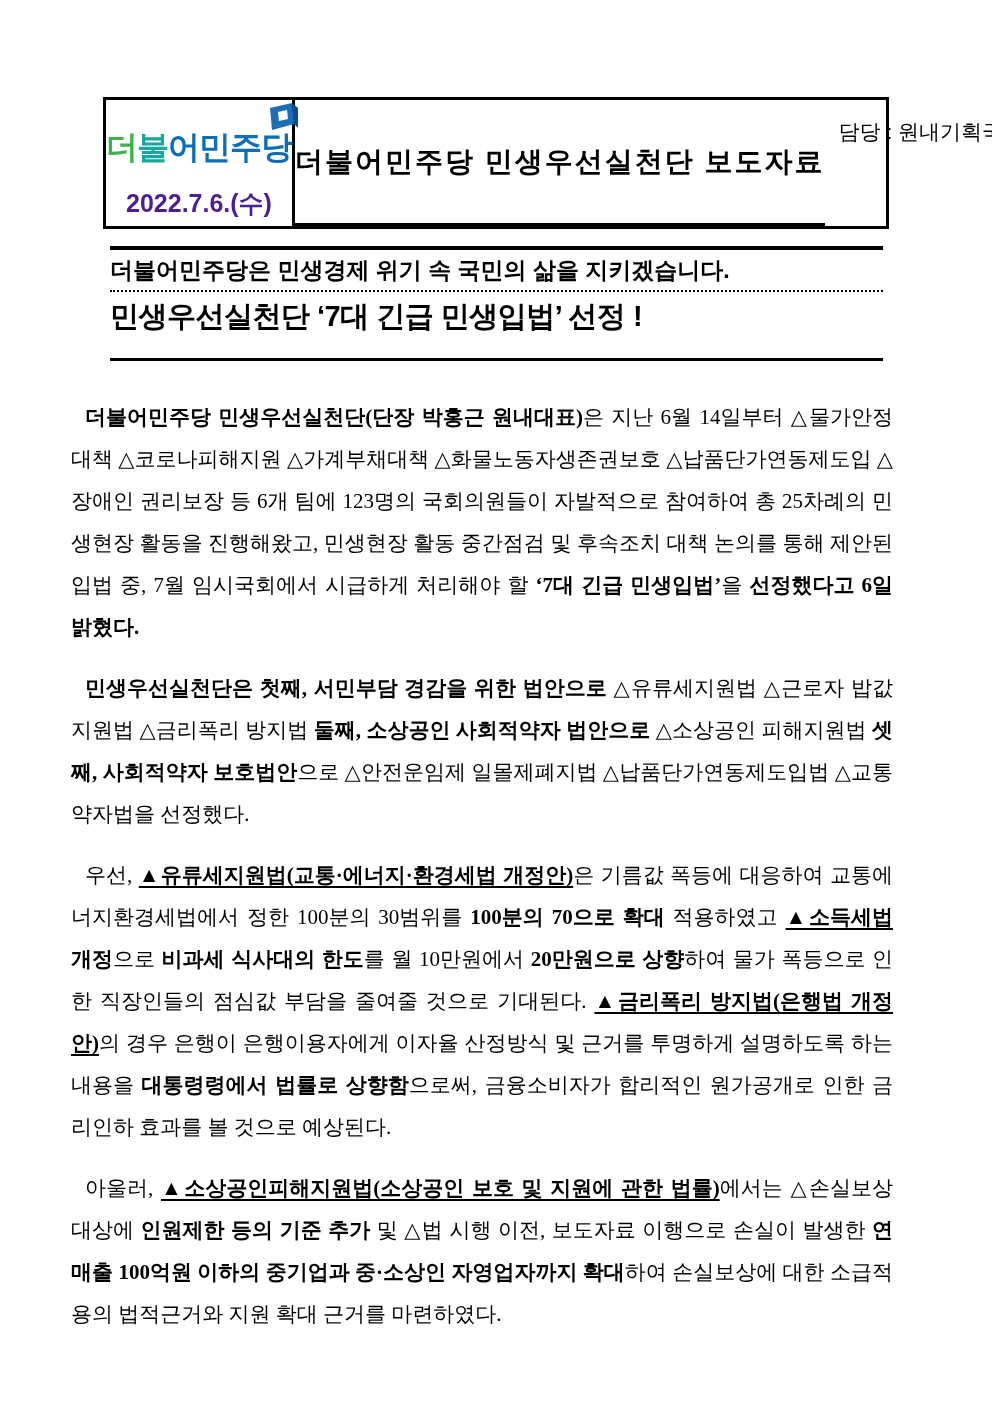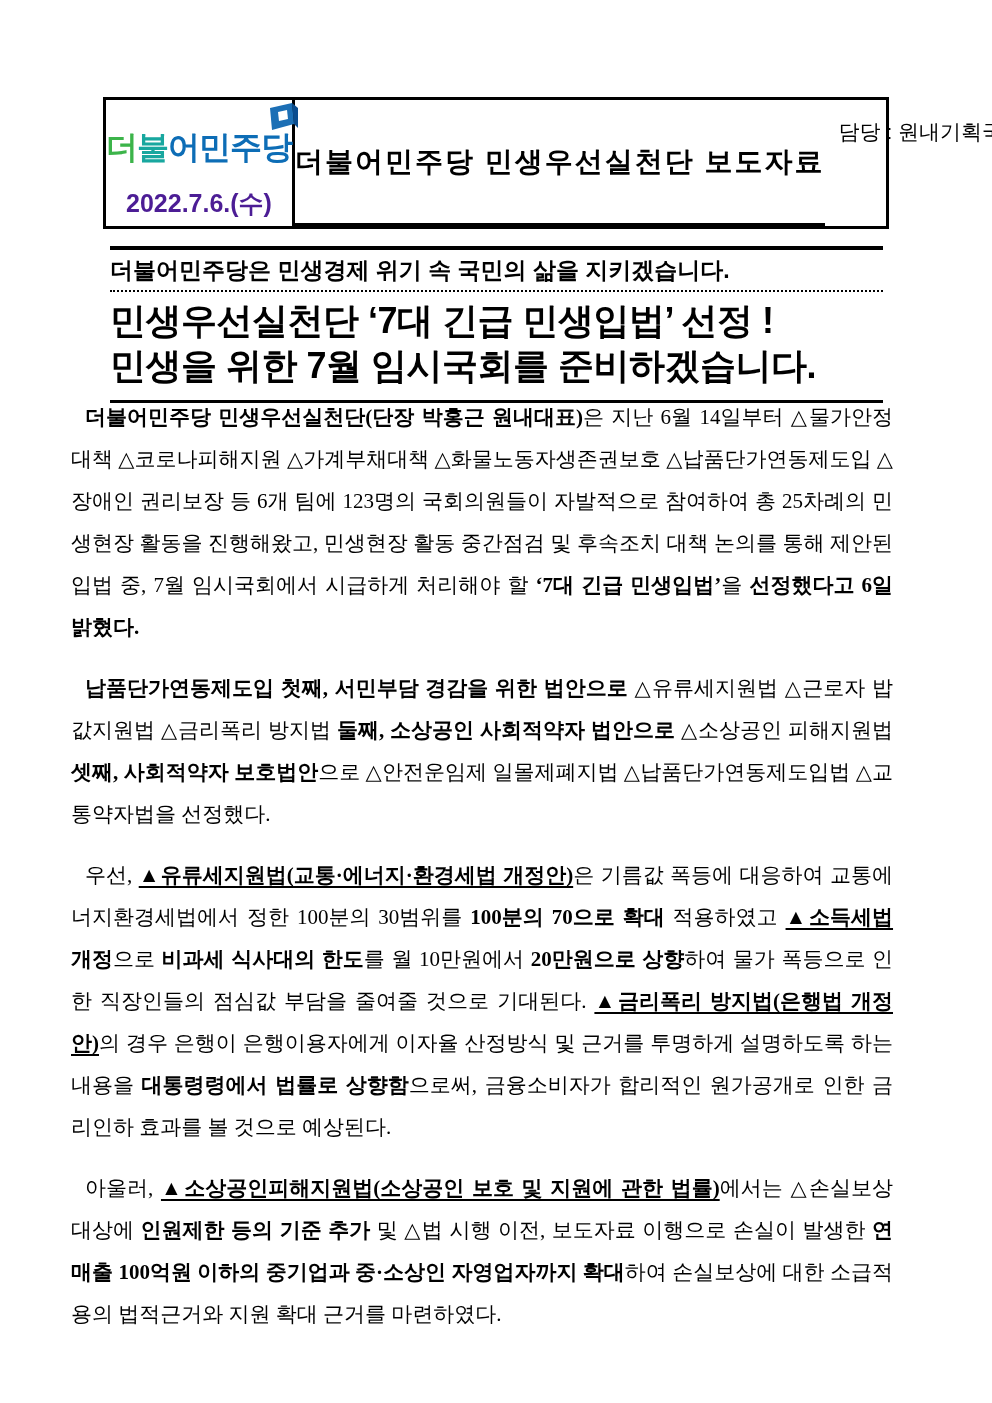--- a/index.html
+++ b/index.html
@@ -68,22 +68,22 @@
     text-align: left;
     font-family: "Liberation Sans", "DejaVu Sans", sans-serif;
   }
   .slogan {
     font-size: 23px; font-weight: 700;
     padding: 5px 0 4px;
     border-bottom: 2px dotted #000;
     white-space: nowrap;
   }
   .headline {
-    font-size: 36px; font-weight: 900; letter-spacing: -0.5px;
-    line-height: 1.24; padding: 7px 0 12px;
+    font-size: 29px; font-weight: 900; letter-spacing: -0.5px;
+    line-height: 1.24; padding: 7px 0 23px;
   }
   .headline div { white-space: nowrap; }
 
   
   .body-text {
     position: absolute; left: 71px; top: 396px; width: 822px;
     font-size: 21px; line-height: 42px;
     text-align: justify;
   }
   .body-text p { margin: 0 0 19px; text-indent: 14px; }
@@ -114,24 +114,23 @@
         <span>담당 : 원내기획국</span>
         <span>연락처 : (02)6788-2223</span>
       </div>
     </div>
   </div>
 
   <div class="title-block">
     <div class="slogan">더불어민주당은 민생경제 위기 속 국민의 삶을 지키겠습니다.</div>
     <div class="headline">
       <div>민생우선실천단 ‘7대 긴급 민생입법’ 선정 !</div>
-      <div>민생을 위한 7월 임시국회를 준비하겠습니다.</div>
     </div>
   </div>
 
   <div class="body-text">
       <p><span class="b ">더불어민주당 민생우선실천단(단장 박홍근 원내대표)</span><span class="">은 지난 6월 14일부터 △물가안정 대책 △코로나피해지원 △가계부채대책 △화물노동자생존권보호 △납품단가연동제도입 △장애인 권리보장 등 6개 팀에 123명의 국회의원들이 자발적으로 참여하여 총 25차례의 민생현장 활동을 진행해왔고, 민생현장 활동 중간점검 및 후속조치 대책 논의를 통해 제안된 입법 중, 7월 임시국회에서 시급하게 처리해야 할 </span><span class="b ">‘7대 긴급 민생입법’</span><span class="">을 </span><span class="b ">선정했다고 6일 밝혔다.</span></p>
-      <p><span class="b ">납품단가연동제도입 첫째, 서민부담 경감을 위한 법안으로</span><span class=""> △유류세지원법 △근로자 밥값지원법 △금리폭리 방지법 </span><span class="b ">둘째, 소상공인 사회적약자 법안으로</span><span class=""> △소상공인 피해지원법 </span><span class="b ">셋째, 사회적약자 보호법안</span><span class="">으로 △안전운임제 일몰제폐지법 △납품단가연동제도입법 △교통약자법을 선정했다.</span></p>
+      <p><span class="b ">민생우선실천단은 첫째, 서민부담 경감을 위한 법안으로</span><span class=""> △유류세지원법 △근로자 밥값지원법 △금리폭리 방지법 </span><span class="b ">둘째, 소상공인 사회적약자 법안으로</span><span class=""> △소상공인 피해지원법 </span><span class="b ">셋째, 사회적약자 보호법안</span><span class="">으로 △안전운임제 일몰제폐지법 △납품단가연동제도입법 △교통약자법을 선정했다.</span></p>
       <p><span class="">우선, </span><span class="b u">▲유류세지원법(교통·에너지·환경세법 개정안)</span><span class="">은 기름값 폭등에 대응하여 교통에너지환경세법에서 정한 100분의 30범위를 </span><span class="b ">100분의 70으로 확대</span><span class=""> 적용하였고 </span><span class="b u">▲소득세법</span><span class="b "> 개정</span><span class="">으로 </span><span class="b ">비과세 식사대의 한도</span><span class="">를 월 10만원에서 </span><span class="b ">20만원으로 상향</span><span class="">하여 물가 폭등으로 인한 직장인들의 점심값 부담을 줄여줄 것으로 기대된다. </span><span class="b u">▲금리폭리 방지법(은행법 개정안)</span><span class="">의 경우 은행이 은행이용자에게 이자율 산정방식 및 근거를 투명하게 설명하도록 하는 내용을 </span><span class="b ">대통령령에서 법률로 상향함</span><span class="">으로써, 금융소비자가 합리적인 원가공개로 인한 금리인하 효과를 볼 것으로 예상된다.</span></p>
       <p><span class="">아울러, </span><span class="b u">▲소상공인피해지원법(소상공인 보호 및 지원에 관한 법률)</span><span class="">에서는 △손실보상 대상에 </span><span class="b ">인원제한 등의 기준 추가</span><span class=""> 및 △법 시행 이전, 보도자료 이행으로 손실이 발생한 </span><span class="b ">연매출 100억원 이하의 중기업과 중·소상인 자영업자까지 확대</span><span class="">하여 손실보상에 대한 소급적용의 법적근거와 지원 확대 근거를 마련하였다.</span></p>
     </div>
 
 </div>
 
 </body></html>

